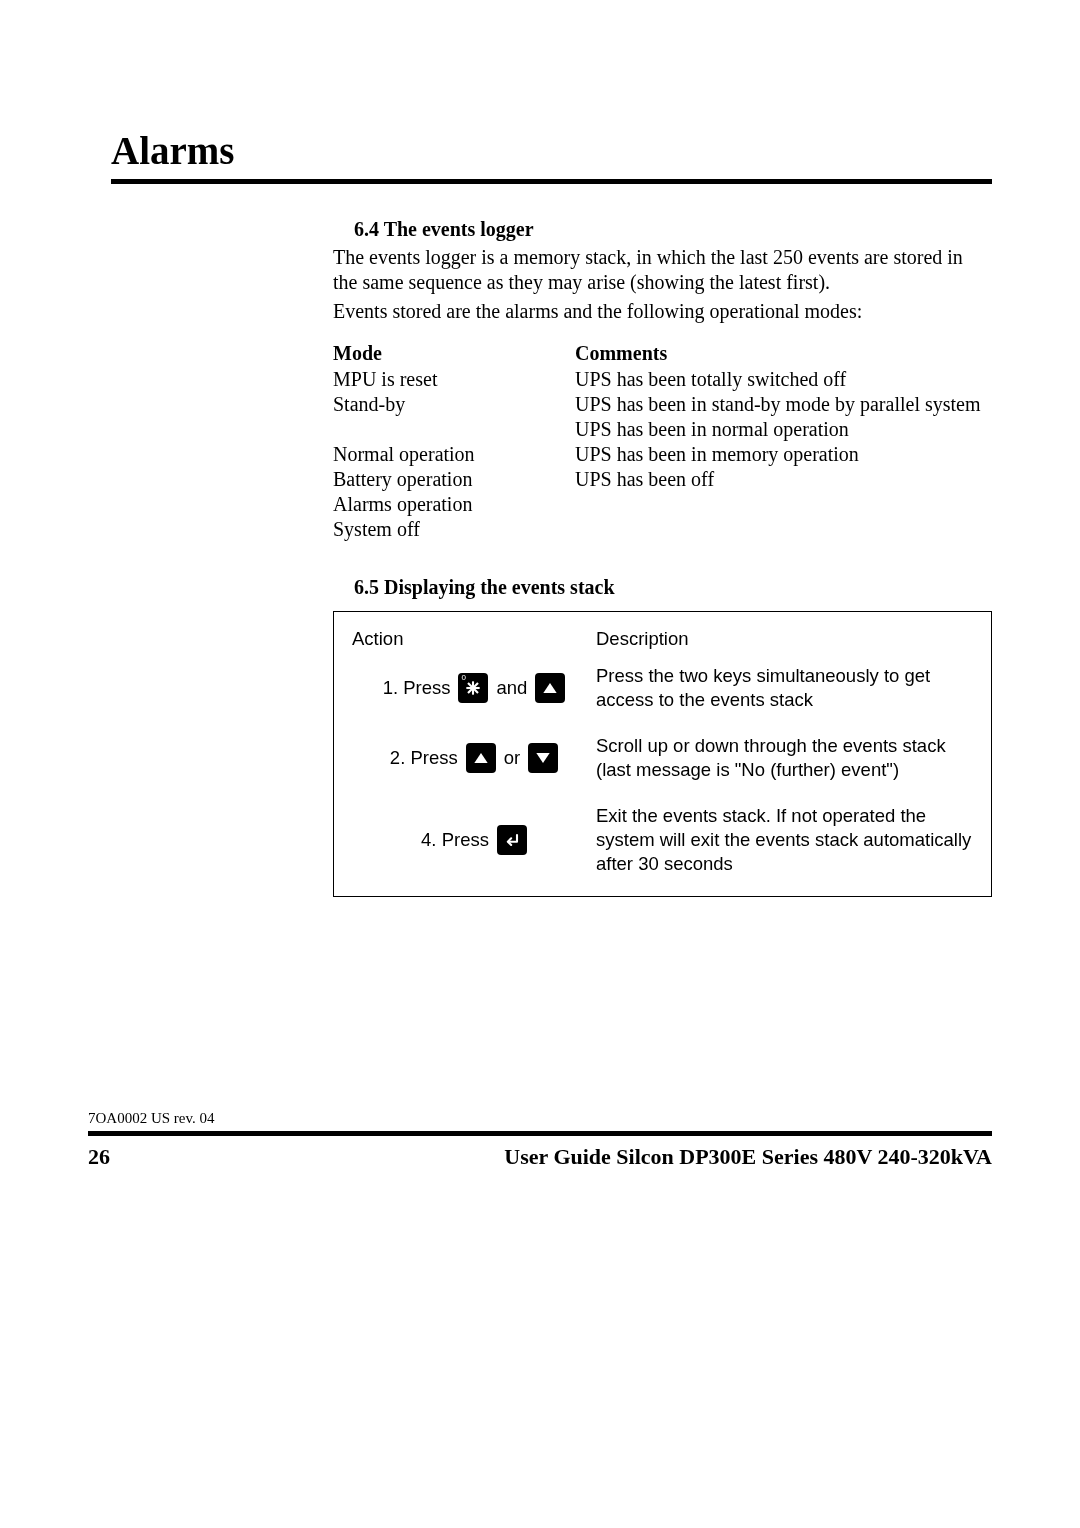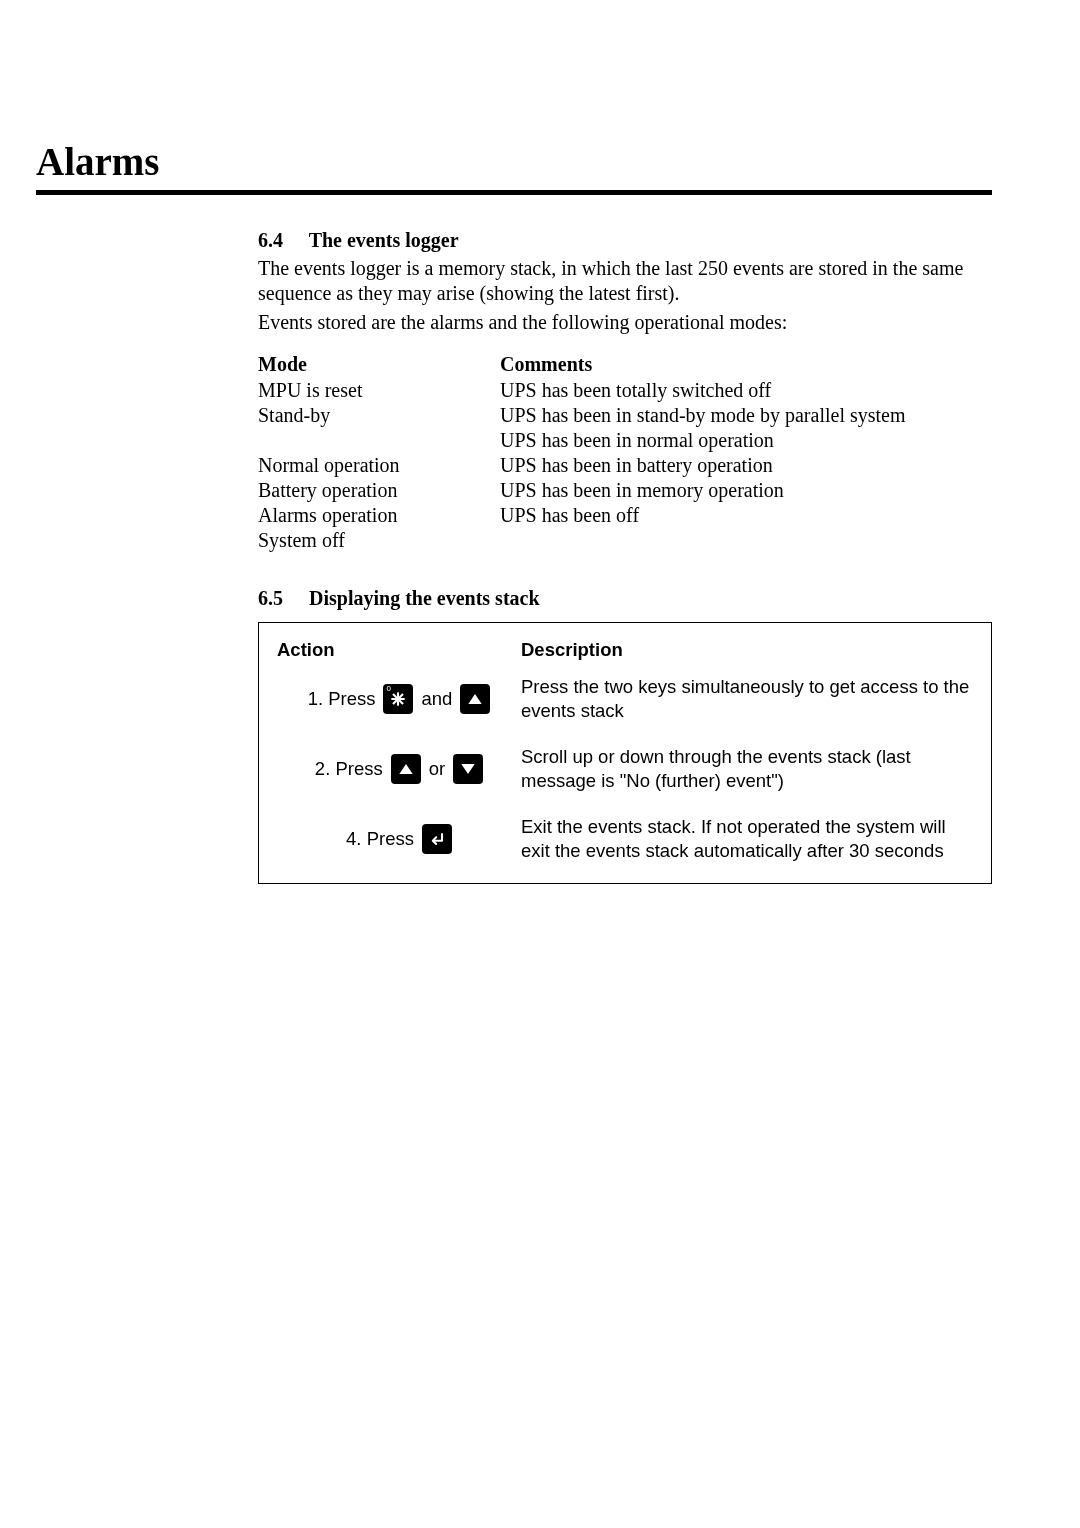--- a/index.html
+++ b/index.html
@@ -8,41 +8,40 @@
     background: #ffffff;
     font-family: "Times New Roman", Times, serif;
     font-size: 20px;
     color: #000;
   }
   .page {
     width: 1080px;
     height: 1240px;
     position: relative;
     box-sizing: border-box;
-    padding: 128px 88px 70px 36px;
-    margin-top: 11px;
+    padding: 128px 88px 70px 111px;
   }
   .chapter-title {
     font-weight: bold;
     font-size: 39px;
     margin: 0 0 6px 0;
   }
   .thick-rule {
     border: none;
     border-top: 5px solid #000;
     margin: 0 0 34px 0;
   }
   .content {
     margin-left: 222px; 
   }
   .sec-h {
     font-weight: bold;
     margin: 0 0 4px 0;
   }
-  .sec-num { display: inline-block; width: 46px; }
+  .sec-num { display: inline-block; width: 46px; text-align: right; }
   .para { margin: 0 0 4px 0; line-height: 1.25; }
   .mode-table {
     display: flex;
     gap: 12px;
     margin-top: 18px;
   }
   .mode-col-left { width: 230px; }
   .mode-col-right { flex: 1; }
   .col-head { font-weight: bold; margin-bottom: 2px; }
   .mode-row { line-height: 1.25; }
@@ -51,21 +50,21 @@
   
   .stack-box {
     border: 1px solid #000;
     margin-top: 12px;
     padding: 16px 18px 20px 18px;
     font-family: Arial, Helvetica, sans-serif;
     font-size: 18.5px;
   }
   .sb-headrow {
     display: flex;
-    font-weight: bold;
+    font-weight: normal;
     margin-bottom: 14px;
   }
   .sb-col-a { width: 244px; }
   .sb-col-d { flex: 1; }
   .sb-row {
     display: flex;
     align-items: center;
     margin-bottom: 22px;
   }
   .sb-row:last-child { margin-bottom: 0; }
@@ -149,21 +148,20 @@
         <div class="mode-row">Normal operation</div>
         <div class="mode-row">Battery operation</div>
         <div class="mode-row">Alarms operation</div>
         <div class="mode-row">System off</div>
       </div>
       <div class="mode-col-right">
         <div class="col-head">Comments</div>
         <div class="mode-row">UPS has been totally switched off</div>
         <div class="mode-row">UPS has been in stand-by mode by parallel system</div>
         <div class="mode-row">UPS has been in normal operation</div>
-        <div class="mode-row">UPS has been in battery operation</div>
         <div class="mode-row">UPS has been in memory operation</div>
         <div class="mode-row">UPS has been off</div>
       </div>
     </div>
 
     <div class="sec-gap"></div>
 
     <p class="sec-h">
       <span class="sec-num">6.5</span>
       <span>Displaying the events stack</span>
@@ -226,14 +224,22 @@
             </svg>
           </span>
         </div>
         <div class="sb-desc">Exit the events stack. If not operated the system will exit the events stack automatically after 30 seconds</div>
       </div>
 
     </div>
 
   </div>
 
+  <div class="footer-area">
+    <div class="docrev">7OA0002 US rev. 04</div>
+    <hr class="foot-rule">
+    <div class="foot-line">
+      <span>26</span>
+      <span>User Guide Silcon DP300E Series 480V 240-320kVA</span>
+    </div>
+  </div>
 
 </div>
 
 </body></html>

